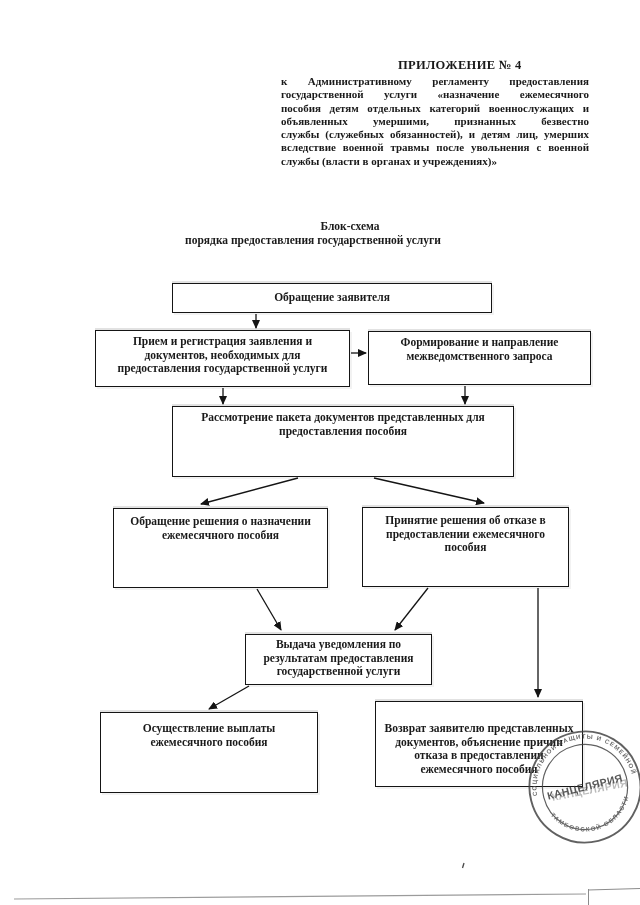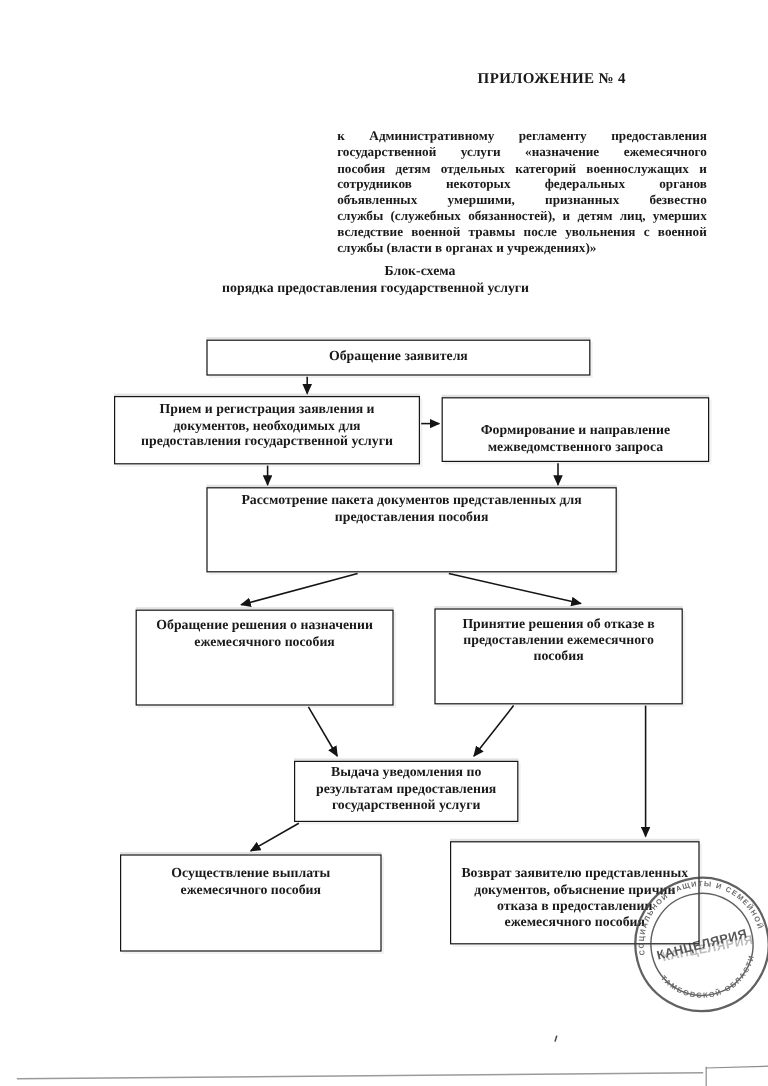--- a/index.html
+++ b/index.html
@@ -8,21 +8,21 @@
     overflow:hidden; font-family:"Liberation Serif","DejaVu Serif",serif;
     color:#1a1a1a;
   }
   
   .appendix-title{
     position:absolute; left:398px; top:58px; width:190px;
     font-size:12.5px; font-weight:bold; letter-spacing:.3px; white-space:nowrap;
   }
   .reg-par{
     position:absolute; left:281px; top:75px; width:308px;
-    font-size:11px; font-weight:bold; line-height:13.3px;margin-top:33px;
+    font-size:11px; font-weight:bold; line-height:13.3px;
   }
   .pline{ text-align:justify; text-align-last:justify; }
   .pline.last{ text-align-last:left; }
   .subtitle1{
     position:absolute; left:350px; top:220px; transform:translateX(-50%);
     font-size:11.5px; font-weight:bold; white-space:nowrap;
   }
   .subtitle2{
     position:absolute; left:313px; top:234px; transform:translateX(-50%);
     font-size:11.5px; font-weight:bold; white-space:nowrap;
@@ -30,21 +30,21 @@
   
   .fbox{
     position:absolute; background:#fff; border:1.5px solid #151515;
     box-sizing:border-box; text-align:center;
     font-size:11.5px; font-weight:bold; line-height:13.6px;
     box-shadow:0 -2px 0 0 rgba(125,125,125,.22), 2px 2px 0 0 rgba(125,125,125,.10);
   }
   #box-b1{ left:172px; top:283px; width:320px; height:30px;
            display:flex; align-items:center; justify-content:center; }
   #box-b2{ left:95px;  top:330px; width:255px; height:57px; padding:4px 9px 0; }
-  #box-b3{ left:368px; top:331px; width:223px; height:54px; padding:21px 10px 0; }
+  #box-b3{ left:368px; top:331px; width:223px; height:54px; padding:4px 10px 0; }
   #box-b4{ left:172px; top:406px; width:342px; height:71px; padding:4px 6px 0; }
   #box-b5{ left:113px; top:508px; width:215px; height:80px; padding:6px 9px 0; }
   #box-b6{ left:362px; top:507px; width:207px; height:80px; padding:6px 8px 0; }
   #box-b7{ left:245px; top:634px; width:187px; height:51px; padding:3px 8px 0; }
   #box-b8{ left:100px; top:712px; width:218px; height:81px; padding:9px 10px 0; }
   #box-b9{ left:375px; top:701px; width:208px; height:86px; padding:20px 8px 0; }
   
   #overlay{ position:absolute; left:0; top:0; pointer-events:none; }
   
   #stamp{ position:absolute; left:522px; top:724px; opacity:.82;
@@ -55,21 +55,20 @@
 <body>
 
 <div id="page">
 
   <div class="appendix-title">ПРИЛОЖЕНИЕ № 4</div>
 
   <div class="reg-par">
     <div class="pline">к Административному регламенту предоставления</div>
     <div class="pline">государственной услуги «назначение ежемесячного</div>
     <div class="pline">пособия детям отдельных категорий военнослужащих и</div>
-    <div class="pline">сотрудников некоторых федеральных органов</div>
     <div class="pline">объявленных умершими, признанных безвестно</div>
     <div class="pline">службы (служебных обязанностей), и детям лиц, умерших</div>
     <div class="pline">вследствие военной травмы после увольнения с военной</div>
     <div class="pline last">службы (власти в органах и учреждениях)»</div>
   </div>
 
   <div class="subtitle1">Блок-схема</div>
   <div class="subtitle2">порядка предоставления государственной услуги</div>
 
   <div class="fbox" id="box-b1">

